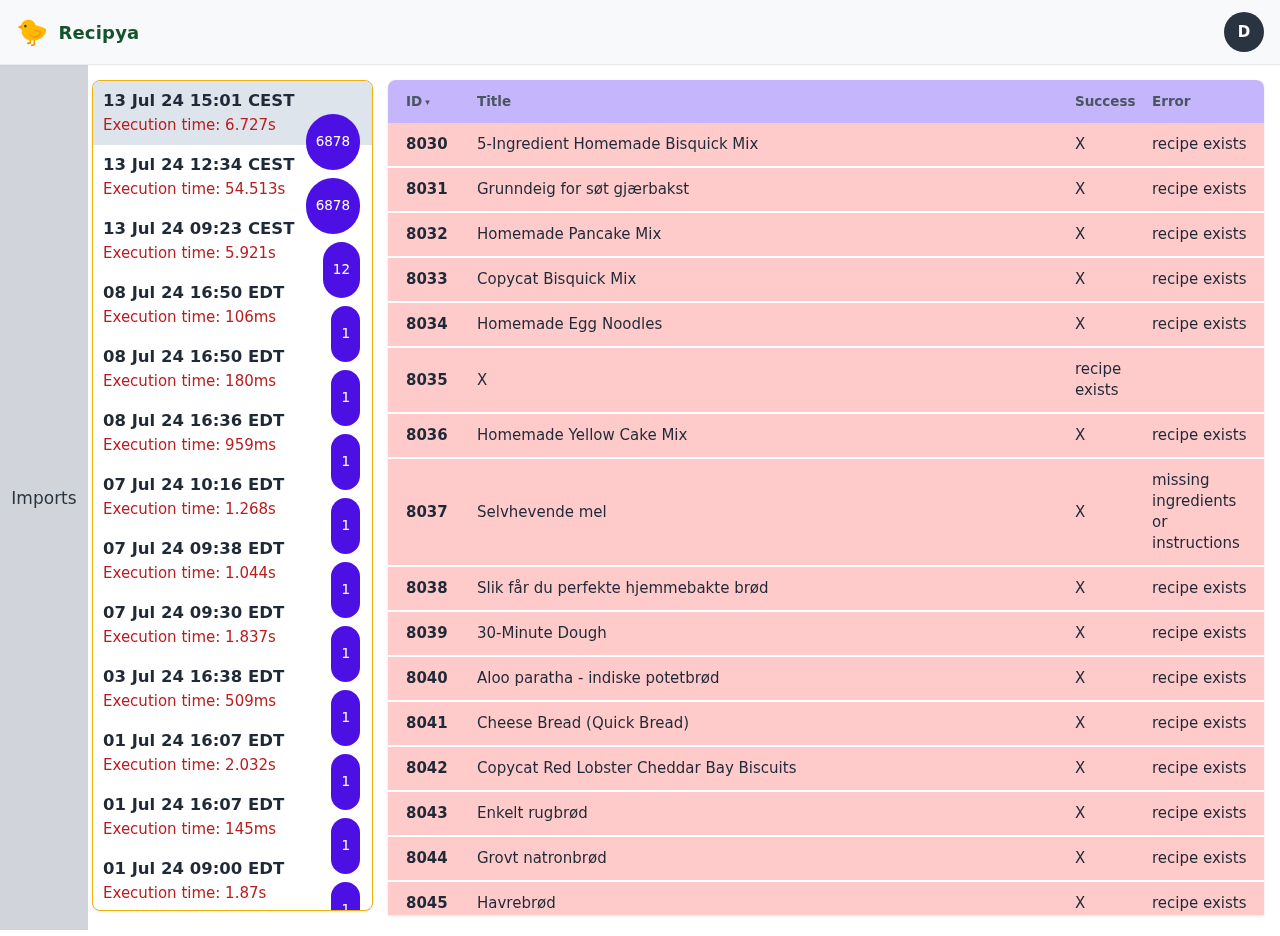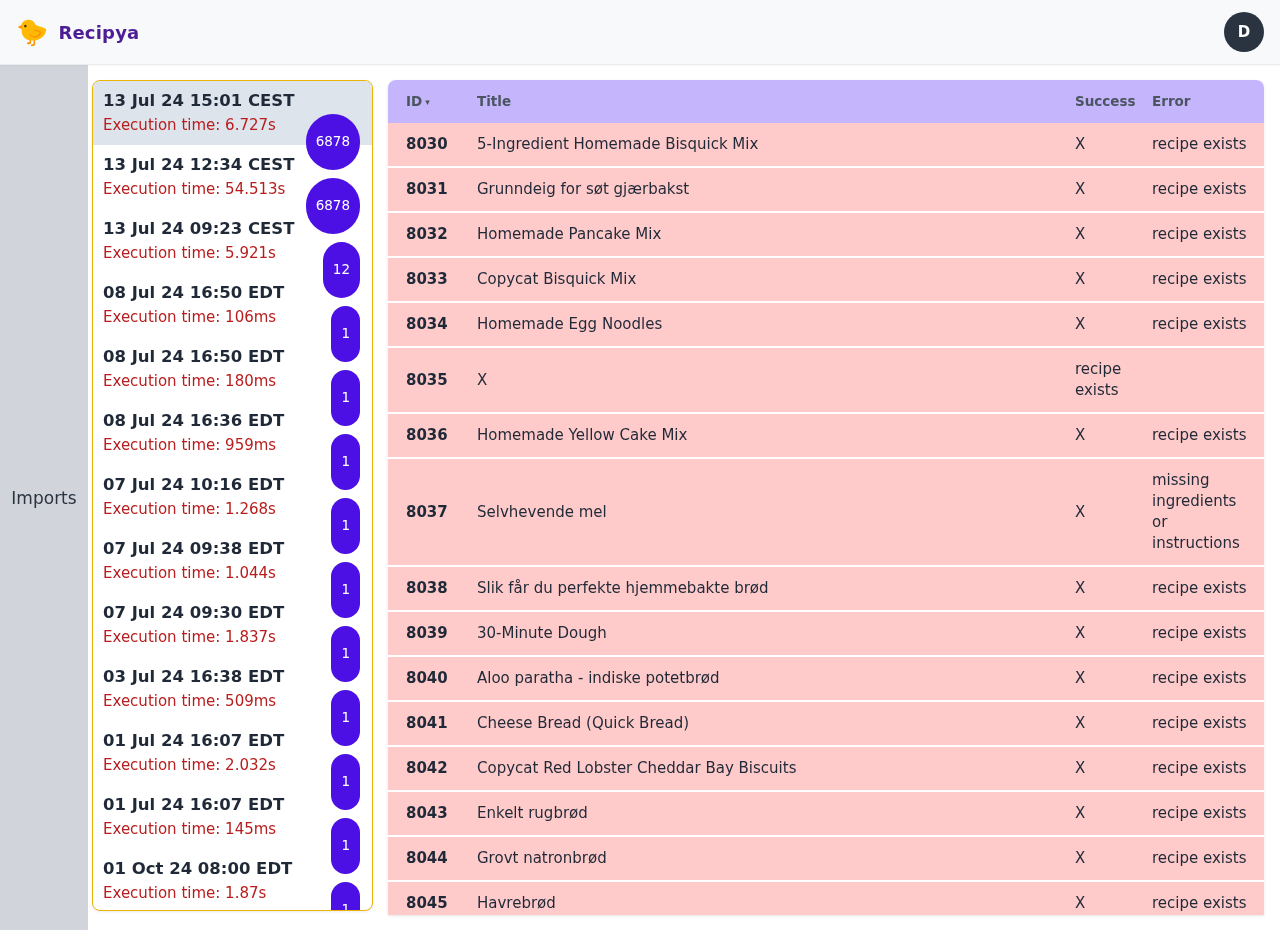--- a/index.html
+++ b/index.html
@@ -15,21 +15,21 @@
   .topbar {
     position: absolute; left: 0; top: 0; width: 1280px; height: 65px;
     background: var(--color-topbar_bg, #f8f9fa);
     border-bottom: 1px solid #e9ecef;
     box-shadow: 0 1px 2px rgba(0,0,0,.04);
     display: flex; align-items: center; justify-content: space-between;
     padding: 0 16px; z-index: 5;
   }
   .brand { display: flex; align-items: center; gap: 10px; }
   .logo { font-size: 26px; line-height: 1; cursor: pointer; }
-  .app-title { font-size: 18px; font-weight: 700; color: #4c1d95; letter-spacing: .2px; }
+  .app-title { font-size: 18px; font-weight: 700; color: #14532d; letter-spacing: .2px; }
   .avatar {
     width: 40px; height: 40px; border-radius: 50%;
     background: var(--color-avatar_bg, #2a3440);
     color: #fff; display: flex; align-items: center; justify-content: center;
     font-size: 15px; font-weight: 700; cursor: pointer;
   }
 
   
   .rail {
     position: absolute; left: 0; top: 65px; width: 88px; height: 865px;
@@ -168,21 +168,21 @@
     <span class="import-badge">1</span>
   </div>
 
   <div class="import-item">
     <div class="import-date">01 Jul 24 16:07 EDT</div>
     <div class="import-exec">Execution time: 145ms</div>
     <span class="import-badge">1</span>
   </div>
 
   <div class="import-item">
-    <div class="import-date">01 Oct 24 08:00 EDT</div>
+    <div class="import-date">01 Jul 24 09:00 EDT</div>
     <div class="import-exec">Execution time: 1.87s</div>
     <span class="import-badge">1</span>
   </div>
 </div>
 </div>
 
 <div class="table-card">
   <div class="trow thead">
     <div class="tcell">
       <span>ID</span><span class="sort-arrow">▾</span>

